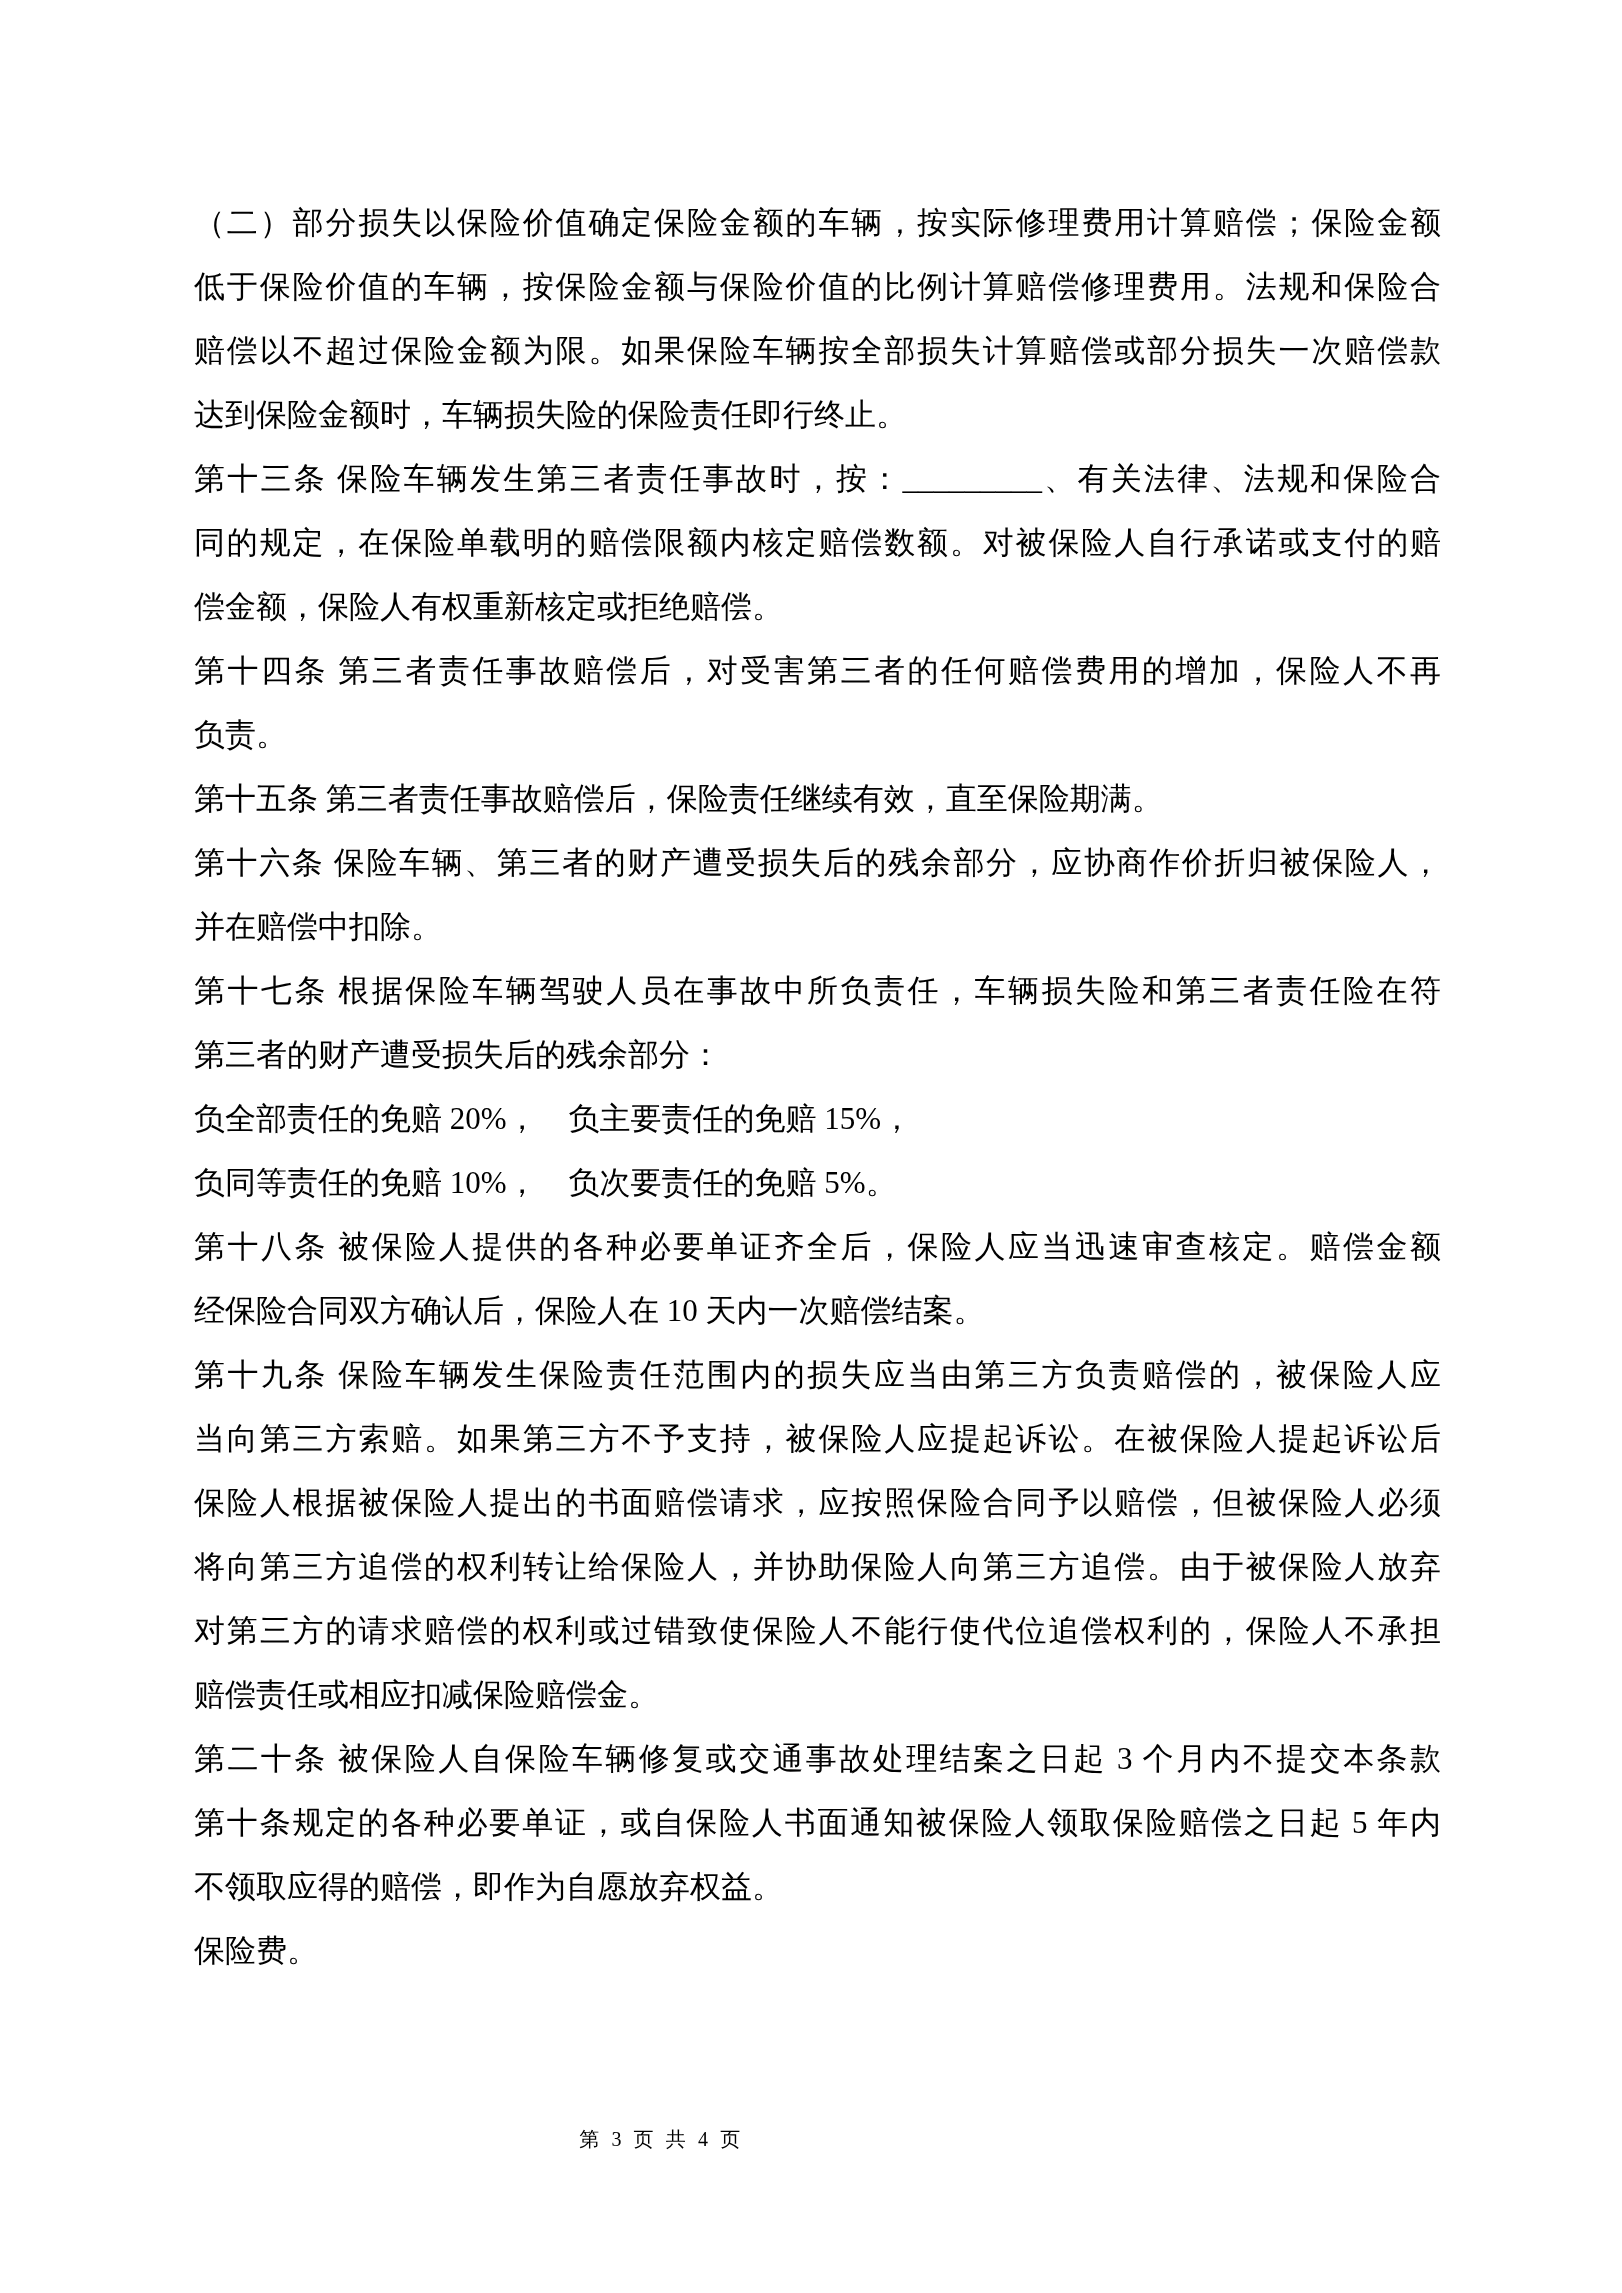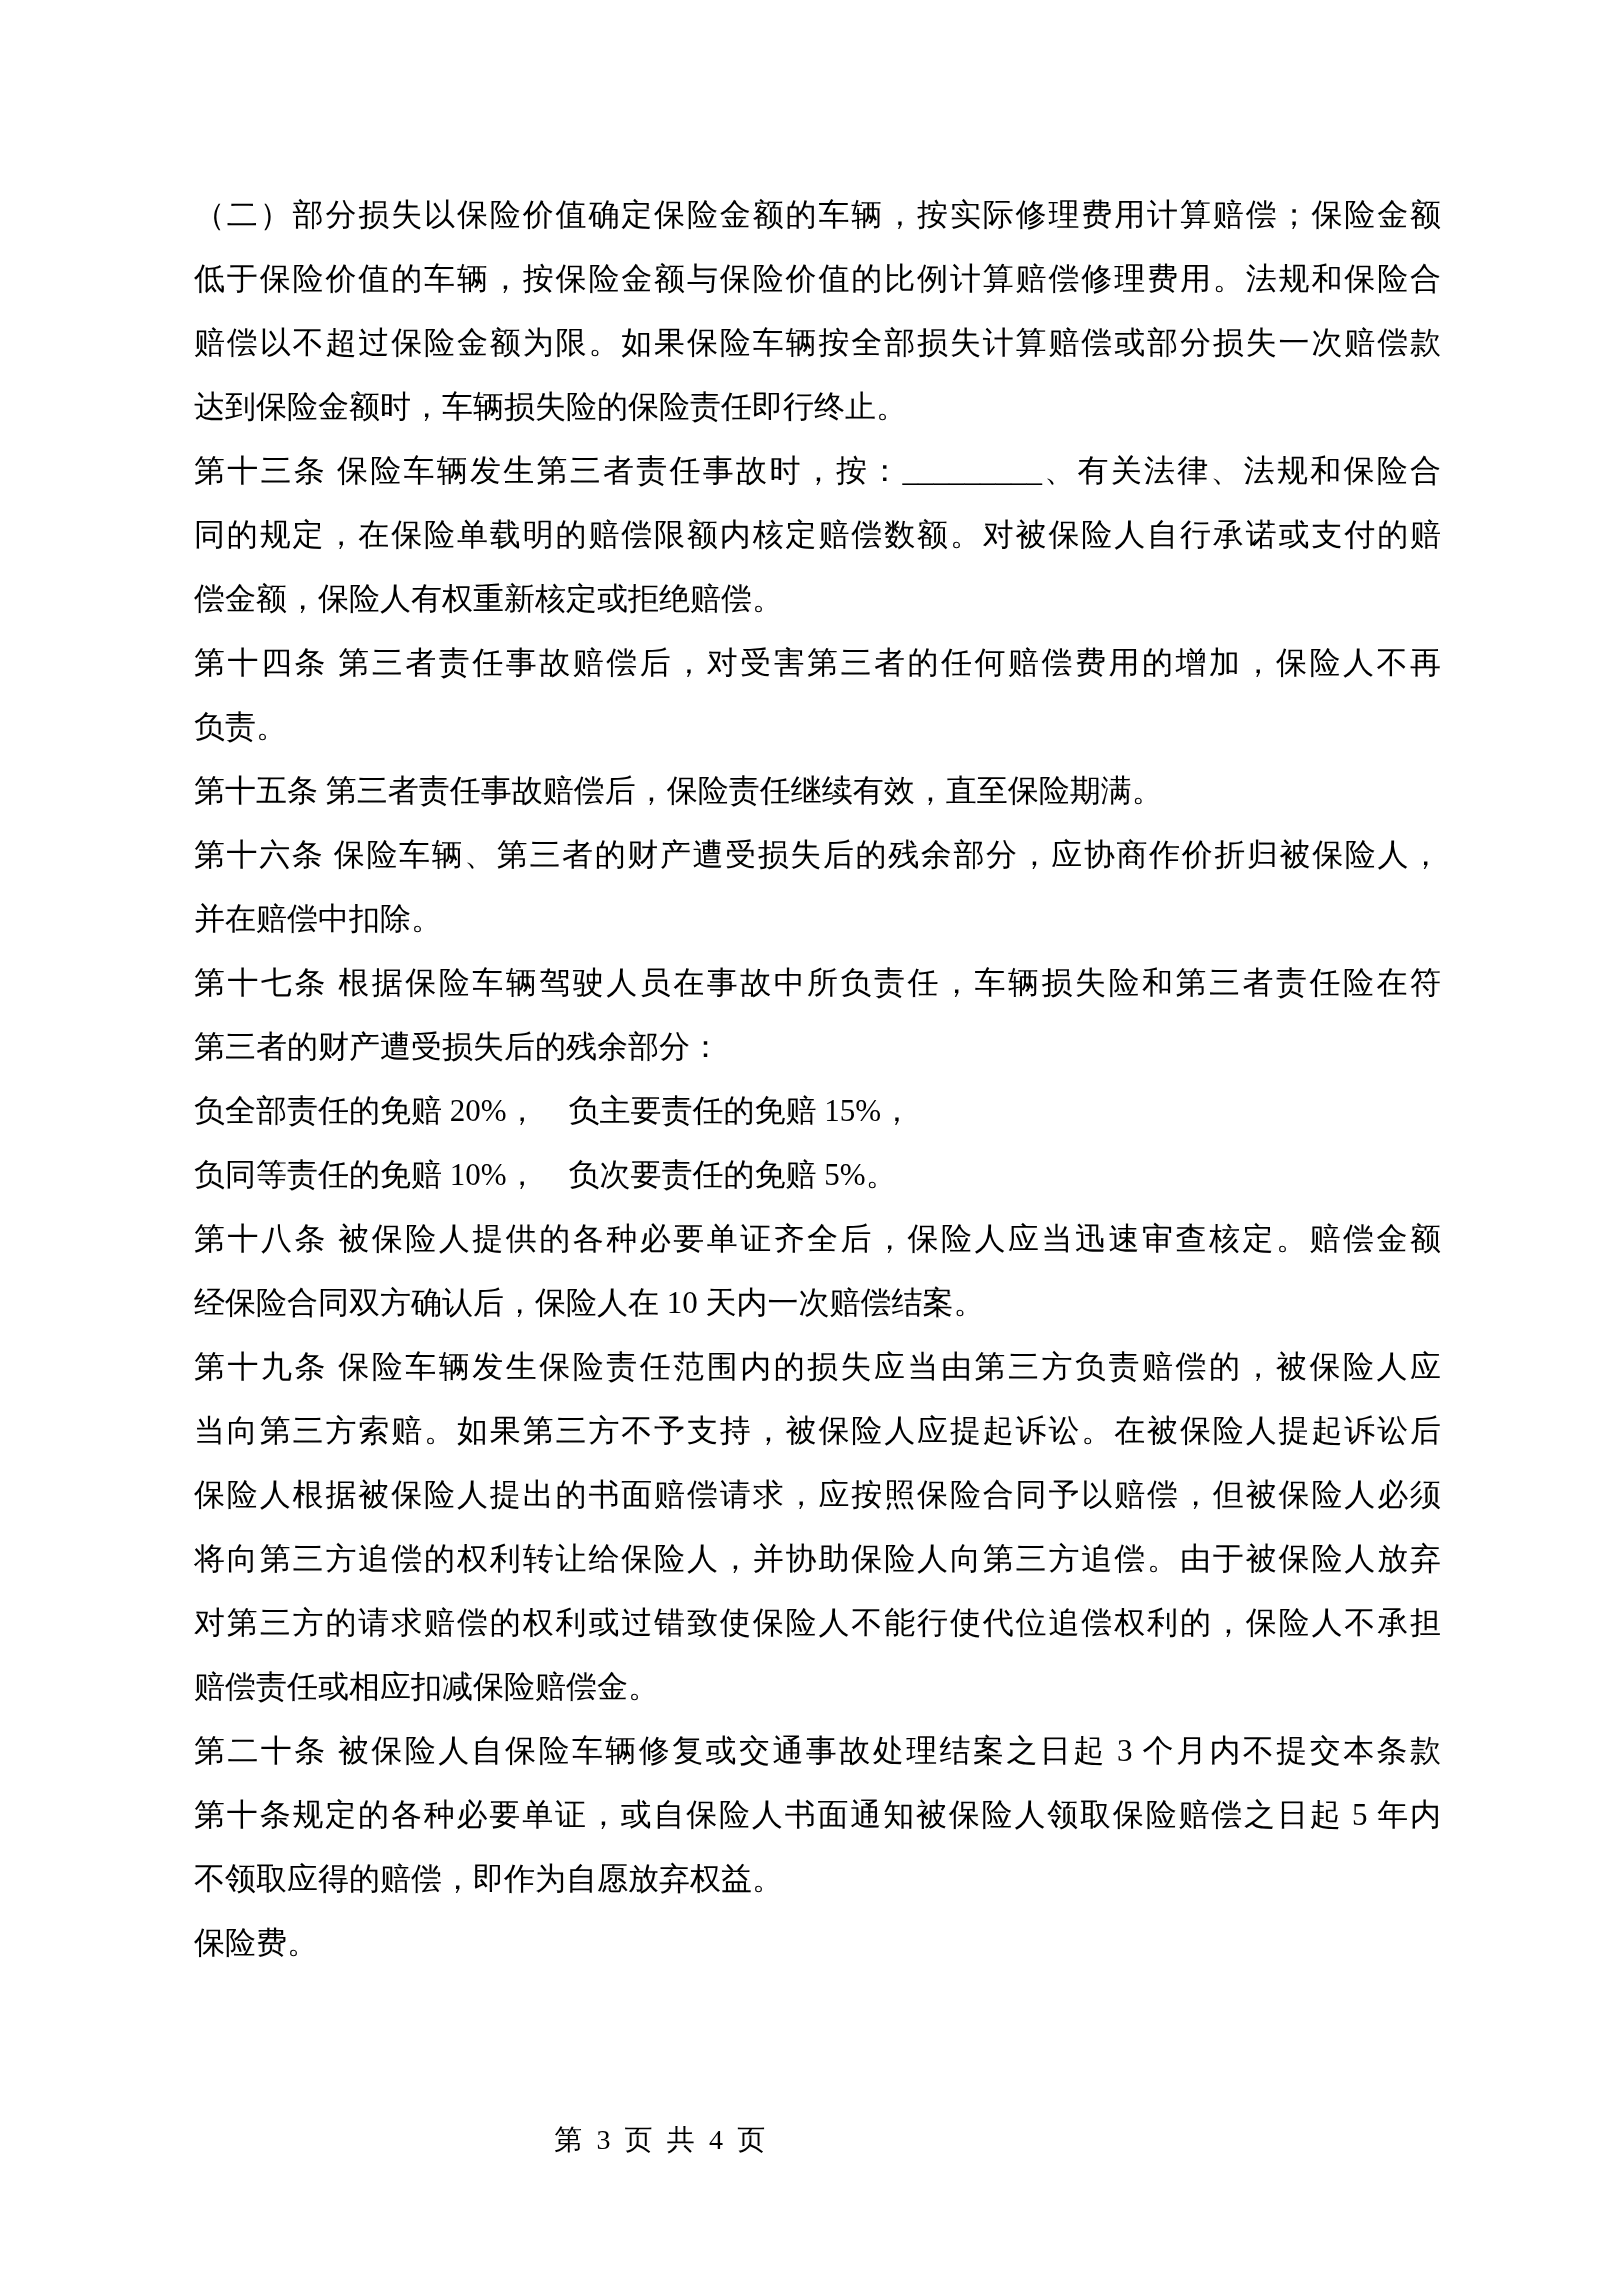--- a/index.html
+++ b/index.html
@@ -12,41 +12,41 @@
     width: 1623px;
     height: 2294px;
     background: #ffffff;
     color: #000000;
     font-family: "Liberation Serif", serif;
     overflow: hidden;
   }
   .doc {
     position: absolute;
     left: 194px;
-    top: 183px;
+    top: 191px;
     width: 1247px;
   }
   .line {
     height: 64px;
     line-height: 64px;
     font-size: 31px;
     color: #000000;
     white-space: normal;
   }
   .line.fill {
     text-align: justify;
     text-align-last: justify;
   }
   .footer {
     position: absolute;
     top: 2122px;
     left: 0;
     width: 1323px;
     text-align: center;
-    font-size: 28px;
+    font-size: 20px;
     line-height: 35px;
     color: #000000;
     letter-spacing: 3.6px;
   }
 </style>
 </head>
 <body>
 
 <div class="page">
   <div class="doc" id="doc-body">

